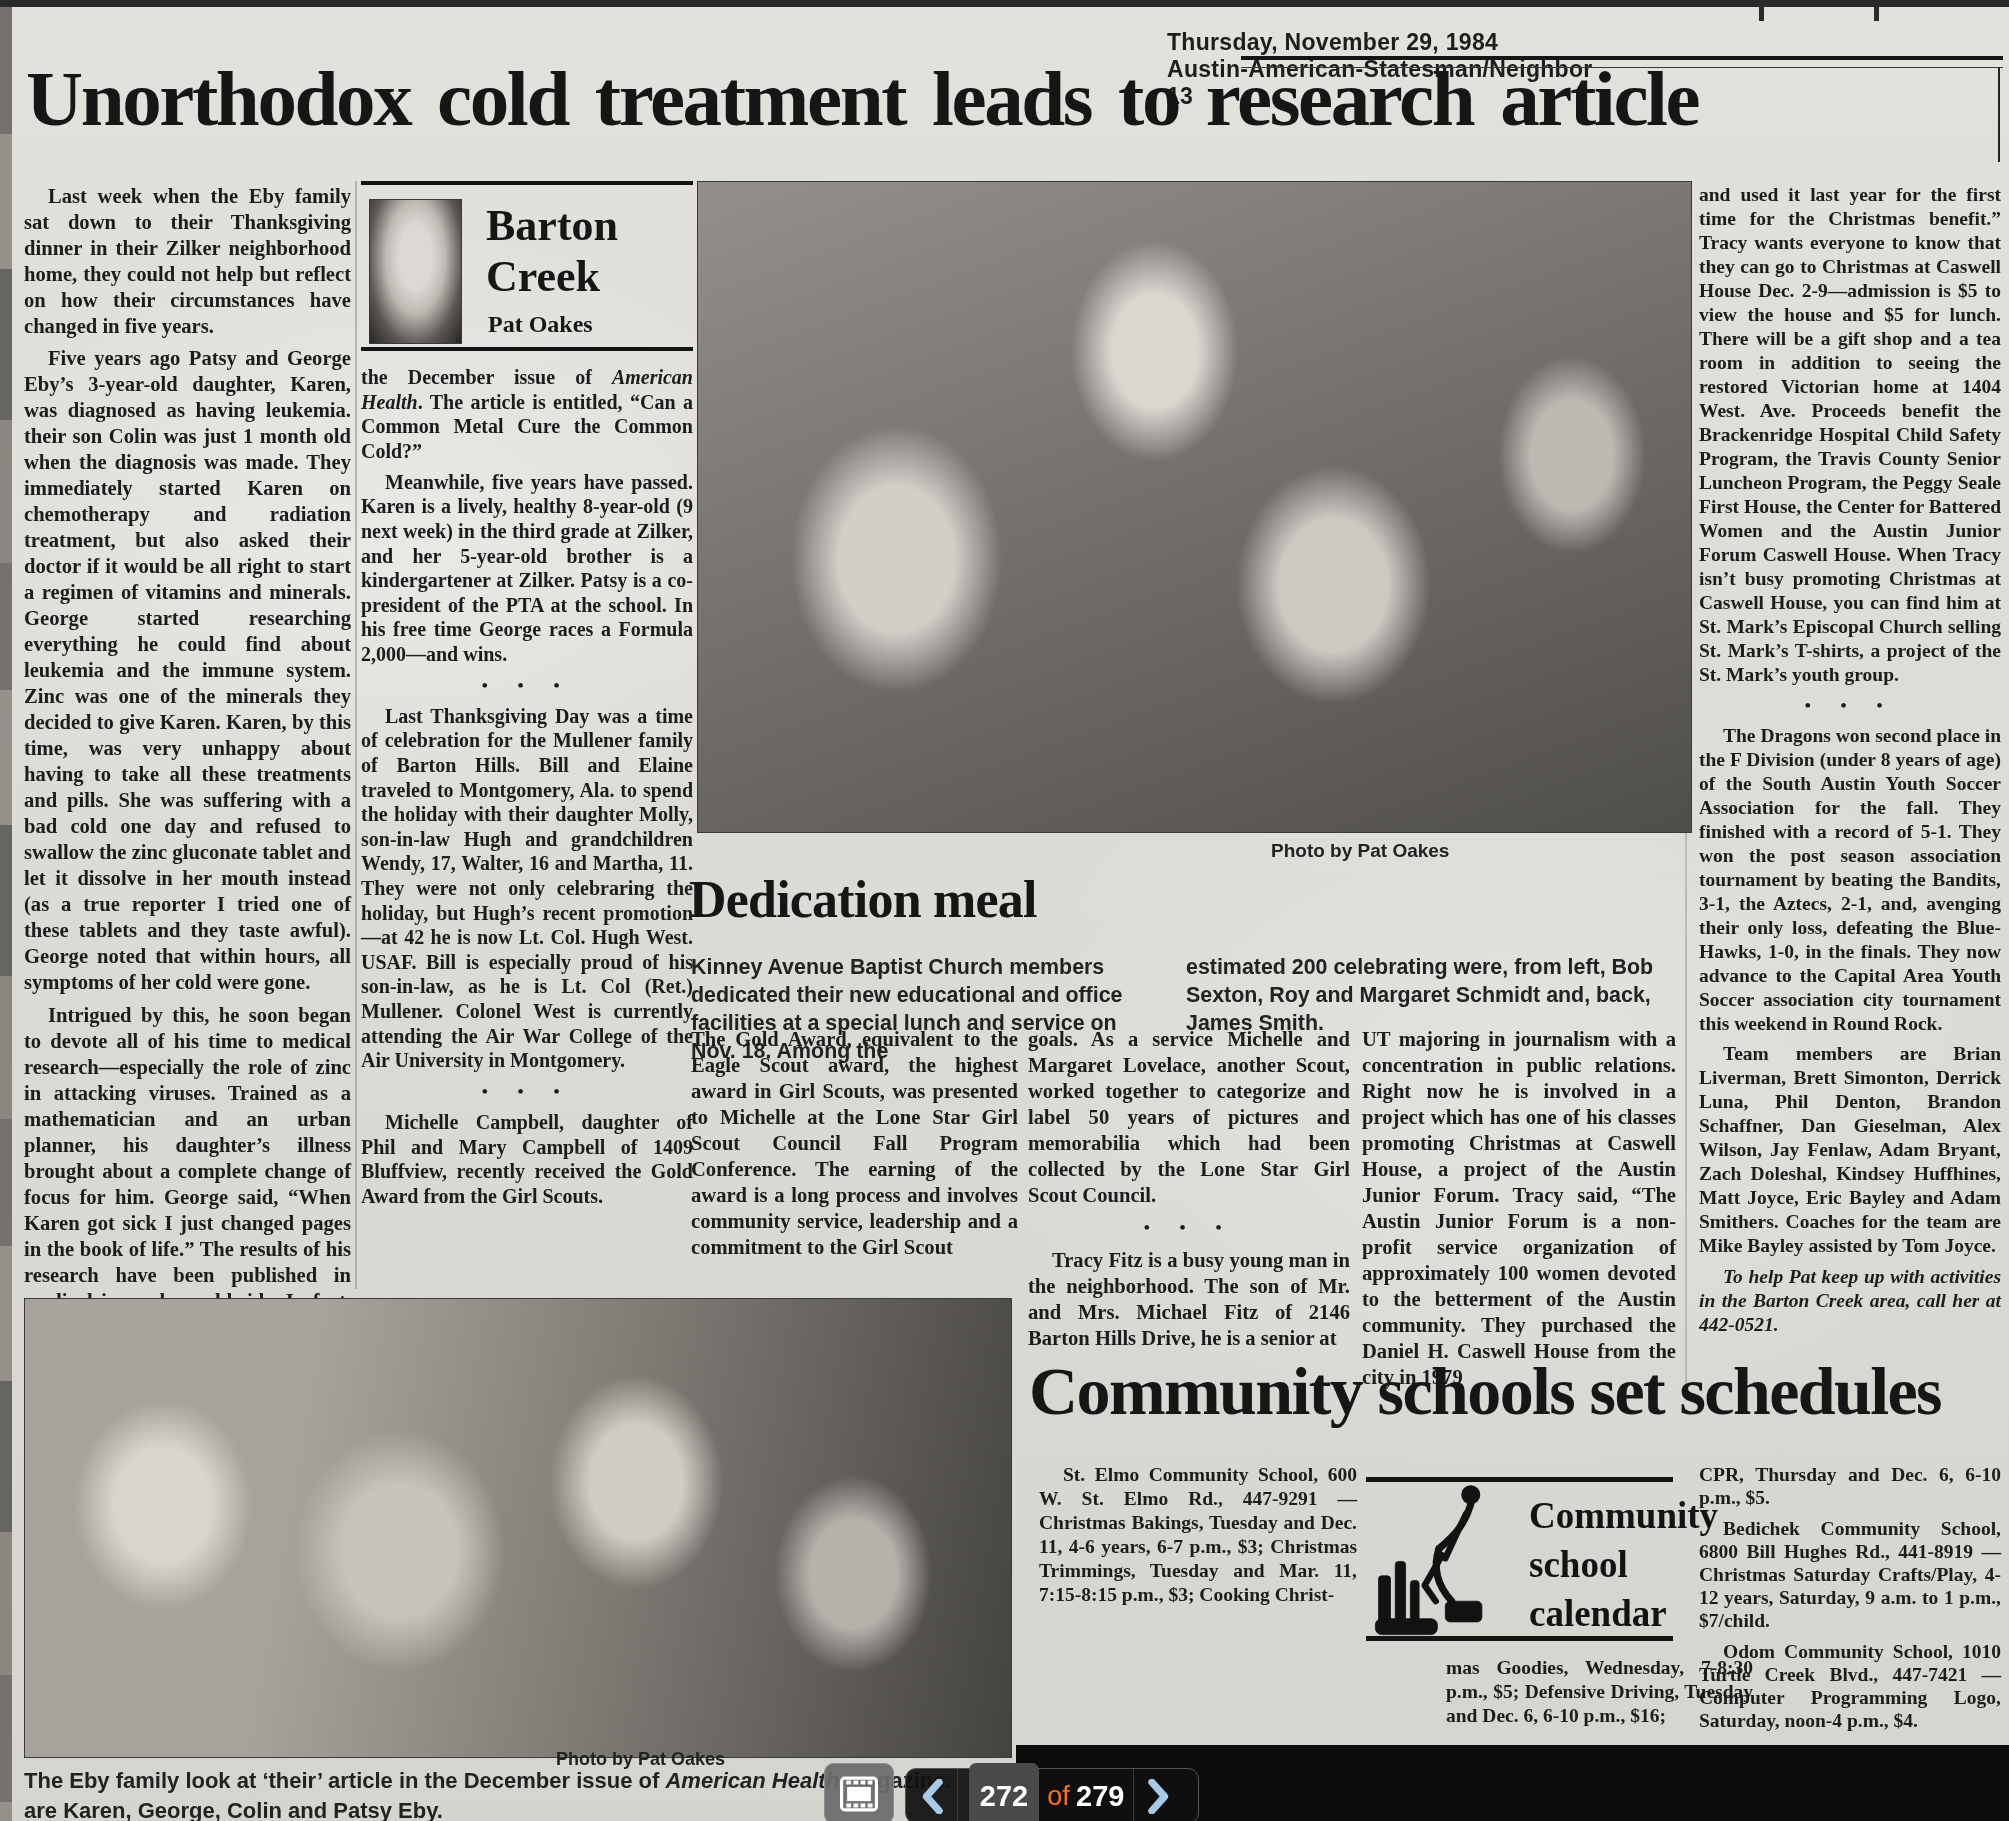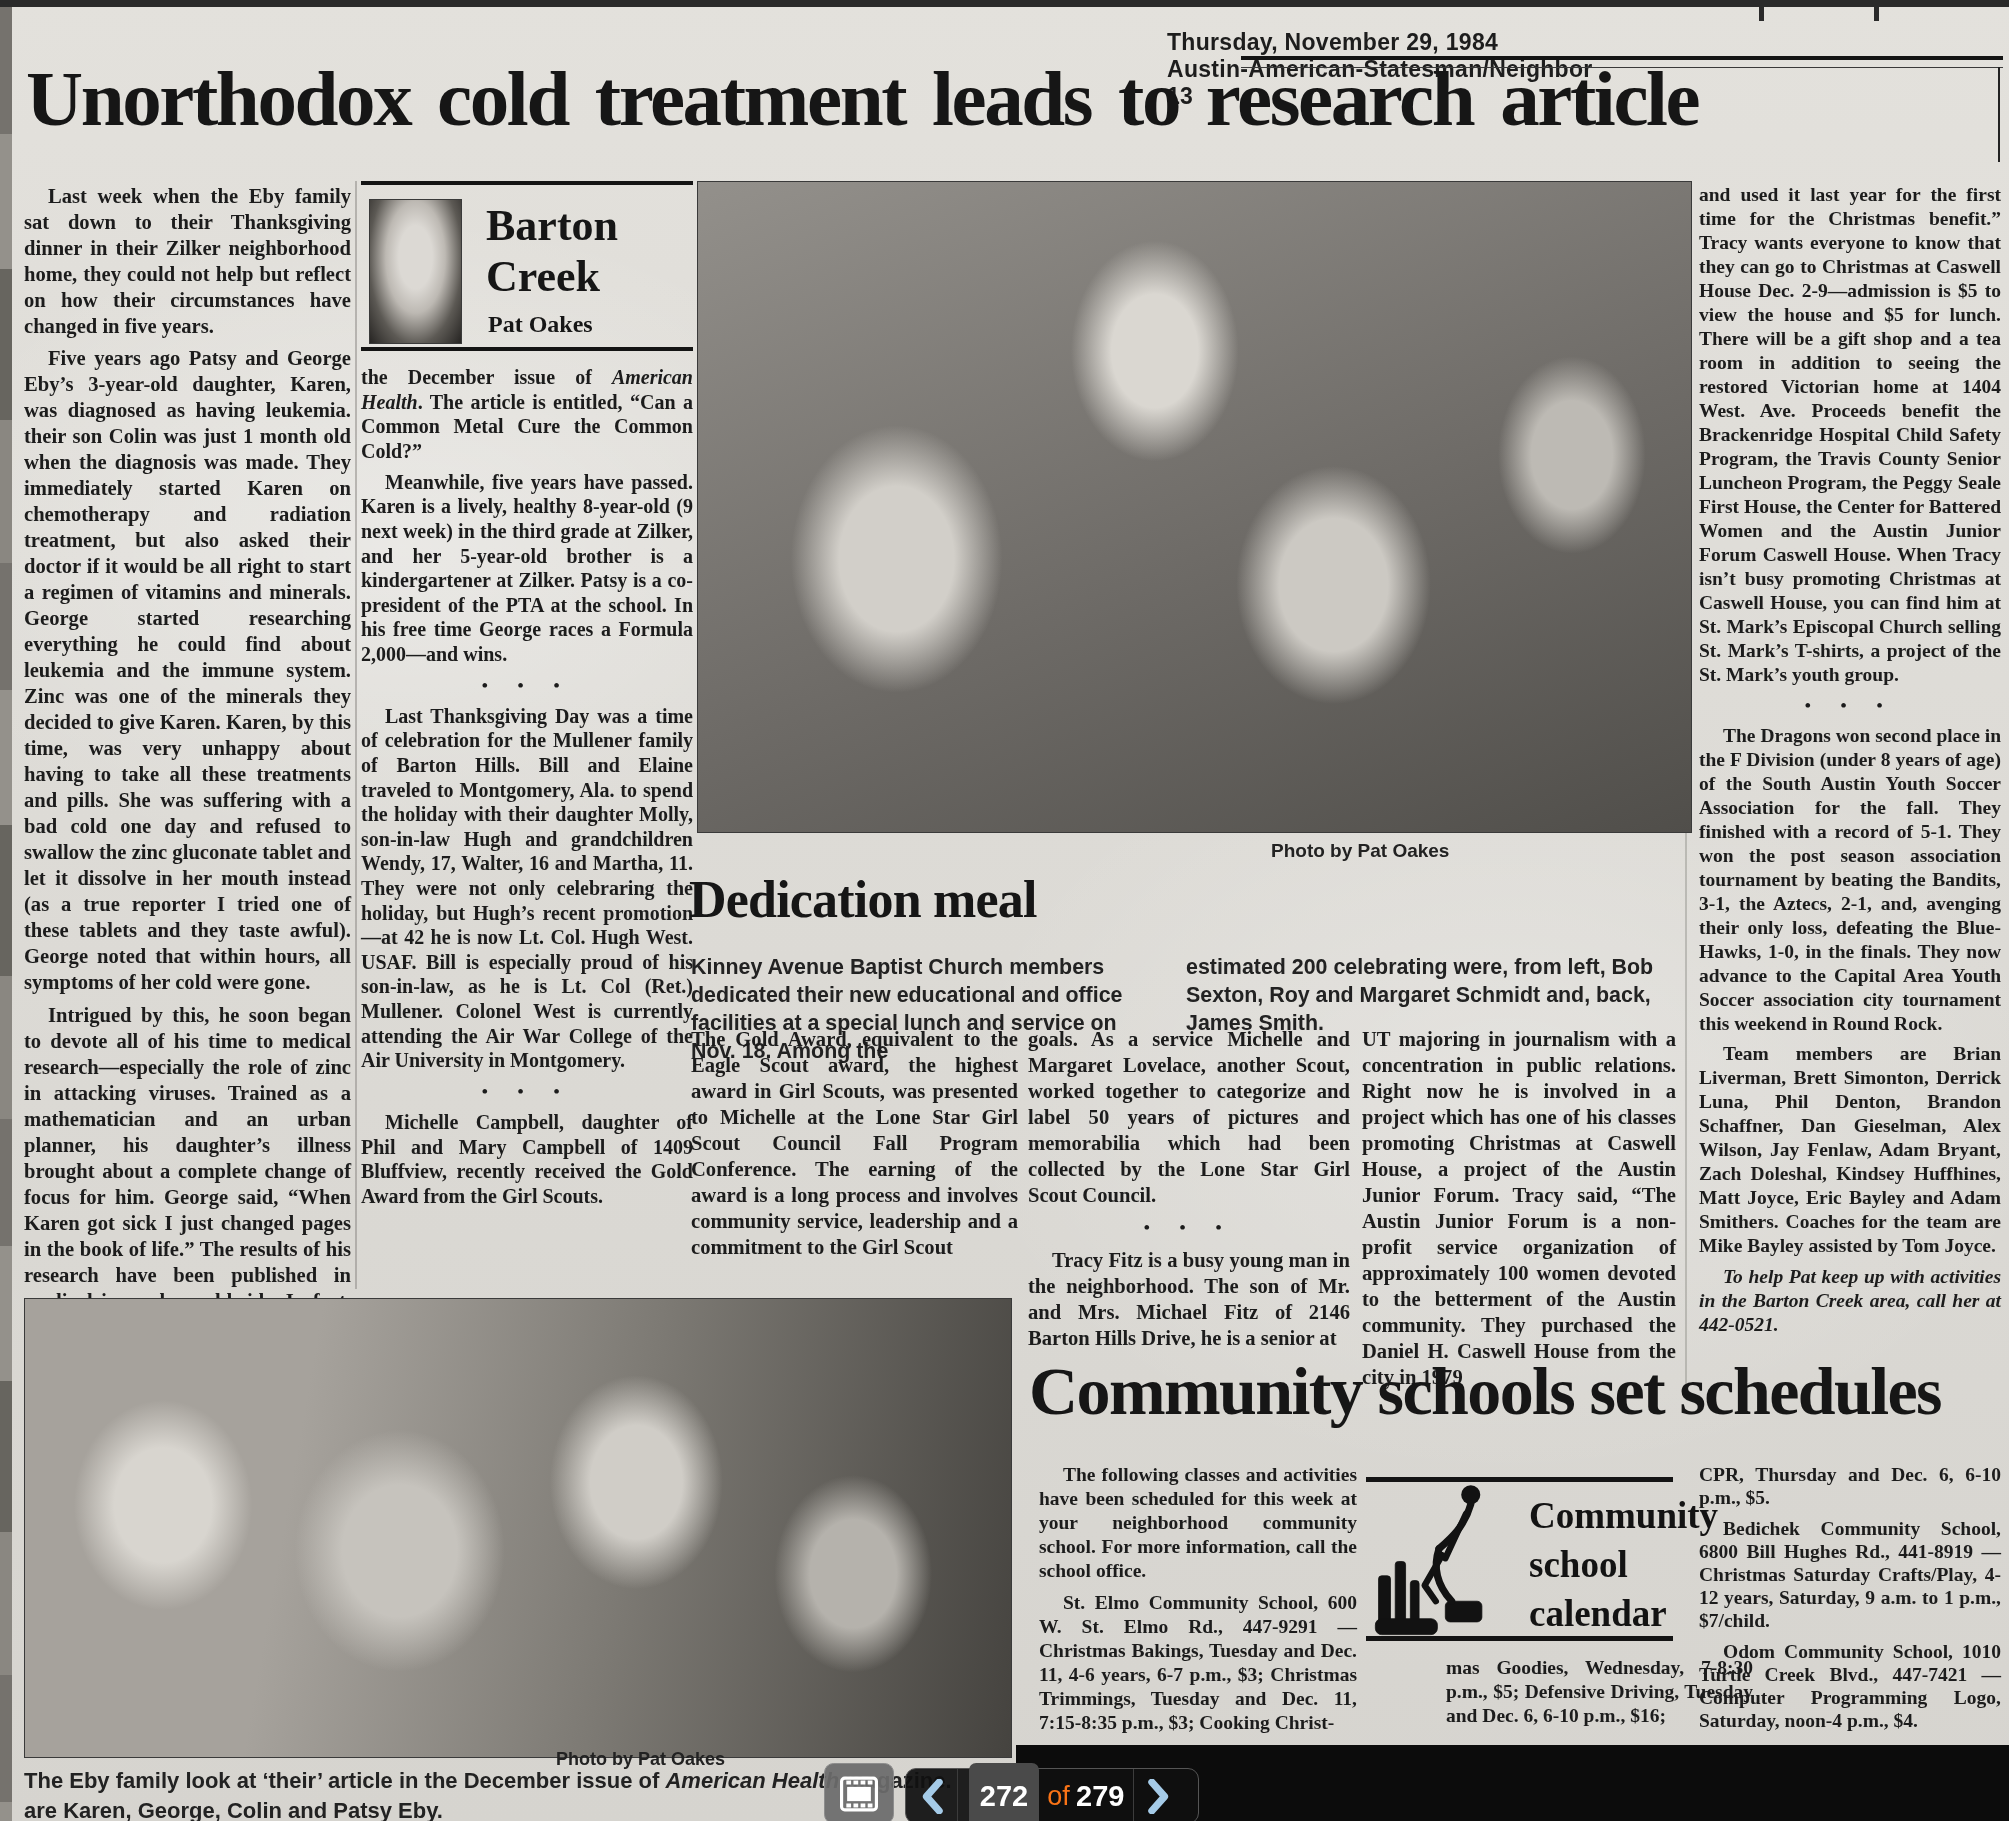--- a/index.html
+++ b/index.html
@@ -157,22 +157,21 @@
   <div class="photo photo-bottom"></div>
   <div class="credit" style="left:556px;top:1749px;width:454px;font-size:18px;">Photo by Pat Oakes</div>
   <div class="caption" style="left:24px;top:1766px;width:1064px;font-size:22px;line-height:30px;">
     <span>The Eby family look at ‘their’ article in the December issue of </span><span class="italic">American Health</span><span> magazine.</span><br>
     <span>are Karen, George, Colin and Patsy Eby.</span>
   </div>
 
   <h2 class="comm-headline">Community schools set schedules</h2>
 
   <div class="col comm" style="left:1039px;top:1463px;width:318px;">
-    <p>The following classes and activities have been scheduled for this week at your neighborhood community school. For more information, call the school office.</p>
-    <p><span class="lead-bold">St. Elmo Community School, 600 W. St. Elmo Rd., 447-9291 — </span><span>Christmas Bakings, Tuesday and Dec. 11, 4-6 years, 6-7 p.m., $3; Christmas Trimmings, Tuesday and Dec. 11, 7:15-8:35 p.m., $3; Cooking Christ-</span></p>
+    <p><span class="lead-bold">St. Elmo Community School, 600 W. St. Elmo Rd., 447-9291 — </span><span>Christmas Bakings, Tuesday and Dec. 11, 4-6 years, 6-7 p.m., $3; Christmas Trimmings, Tuesday and Mar. 11, 7:15-8:15 p.m., $3; Cooking Christ-</span></p>
   </div>
 
   <div class="logo-rule" style="top:1477px;"></div>
   <svg style="position:absolute;left:1369px;top:1482px;" width="159" height="155" viewBox="0 0 200 195">
     <g fill="#121212" stroke="#121212">
       <rect x="12" y="118" width="15" height="62" rx="4"></rect>
       <rect x="33" y="100" width="13" height="80" rx="4"></rect>
       <rect x="52" y="124" width="11" height="56" rx="4"></rect>
       <rect x="8" y="172" width="78" height="20" rx="8"></rect>
       <rect x="96" y="150" width="46" height="26" rx="6"></rect>

